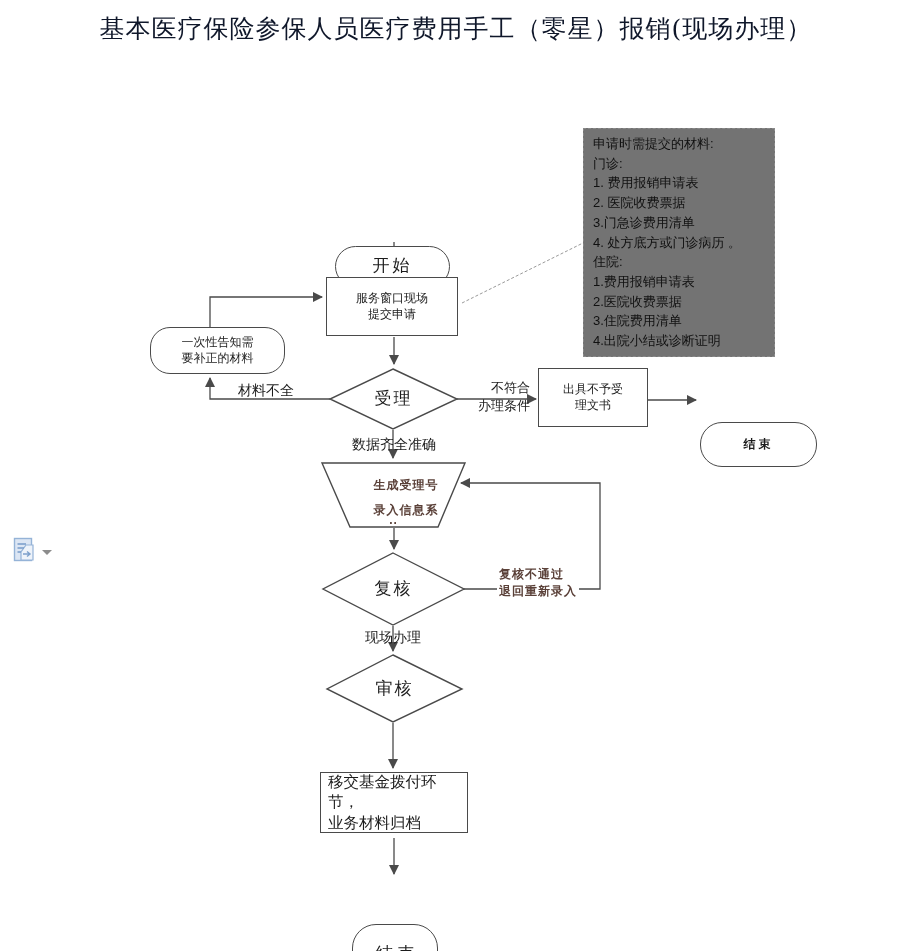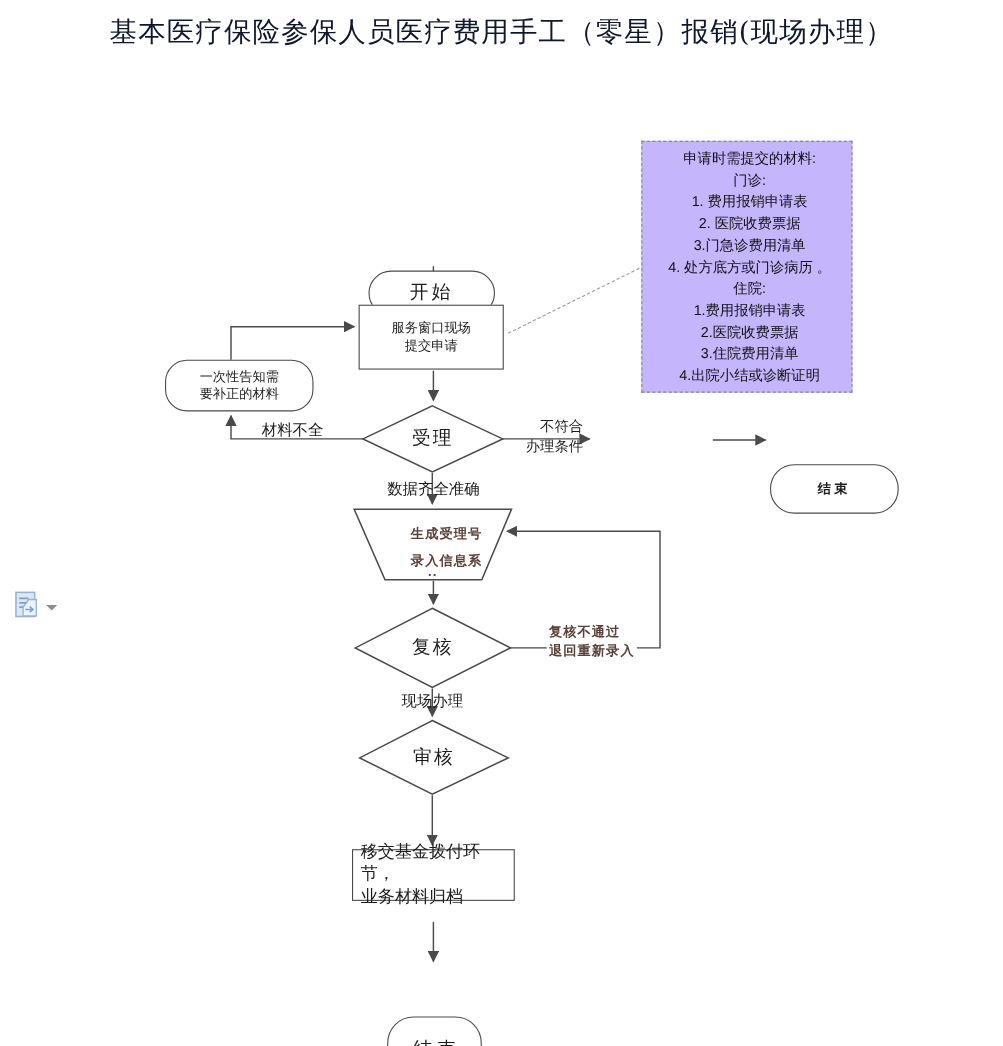--- a/index.html
+++ b/index.html
@@ -24,24 +24,23 @@
     position:absolute; color:#1c1c1c; text-align:center;
     font-size:17px; letter-spacing:2px; line-height:1.2;
   }
   .lbl { position:absolute; color:#1c1c1c; font-size:14px; line-height:1.25; }
   .lbl-accent {
     position:absolute; color:#5a4038; font-size:12px; line-height:17px;
     font-weight:600; letter-spacing:1px;
   }
   .materials {
     position:absolute; left:583px; top:128px; width:192px; height:229px;
-    box-sizing:border-box; border:1px dashed #8a8a8a; background:#c4b5fd;
+    box-sizing:border-box; border:1px dashed #8a8a8a; background:#737373;
     padding:5px 4px 4px 9px; font-size:13px; line-height:19.7px; color:#111;
     white-space:pre-line;
-    text-align:center;
   }
   .transfer-node { justify-content:flex-start; text-align:left; padding-left:7px; font-size:15.5px; }
   .side-icon { position:absolute; left:12px; top:536px; width:26px; height:28px; cursor:pointer; }
   .side-caret {
     position:absolute; left:42px; top:550px; width:0; height:0;
     border-left:5px solid transparent; border-right:5px solid transparent;
     border-top:5px solid #8c8c8c; cursor:pointer;
   }
 </style>
 </head>
@@ -103,32 +102,34 @@
   <div class="node stadium" style="left:335px; top:200px; width:115px; height:41px; letter-spacing:3px; font-size:17px;">开始</div>
 
   <div class="node preline" style="left:326px; top:277px; width:132px; height:59px;">服务窗口现场
 提交申请</div>
 
   <div class="node preline" style="left:150px; top:327px; width:135px; height:47px;border-radius:20px;">一次性告知需
 要补正的材料</div>
 
   <div class="shape-label" style="left:330px; top:389px; width:127px;">受理</div>
 
+  <div class="node preline" style="left:538px; top:368px; width:110px; height:59px;">出具不予受
+理文书</div>
 
   <div class="node stadium" style="left:700px; top:376px; width:117px; height:45px; letter-spacing:3px;font-weight:bold;">结束</div>
 
   <div class="lbl-accent" style="left:346px; top:477px; width:120px; text-align:center;">生成受理号</div>
   <div class="lbl-accent" style="left:346px; top:502px; width:120px; text-align:center;">录入信息系</div>
   <div class="lbl-accent" style="left:346px; top:512px; width:95px; text-align:center;">..</div>
 
   <div class="shape-label" style="left:323px; top:579px; width:141px;">复核</div>
 
   <div class="shape-label" style="left:327px; top:679px; width:135px;">审核</div>
 
-  <div class="node preline transfer-node" style="left:320px; top:772px; width:148px; height:47px;">移交基金拨付环节，
+  <div class="node preline transfer-node" style="left:320px; top:772px; width:148px; height:61px;">移交基金拨付环节，
 业务材料归档</div>
 
   <div class="node stadium" style="left:352px; top:878px; width:86px; height:60px; border-radius:24px; font-size:17px;">结  束</div>
 
   <div class="lbl" style="left:238px; top:382px;">材料不全</div>
 
   <div class="lbl preline" style="left:462px; top:379px; width:68px; text-align:right; font-size:13px; line-height:17.5px;">不符合
 办理条件</div>
 
   <div class="lbl" style="left:352px; top:436px;">数据齐全准确</div>

